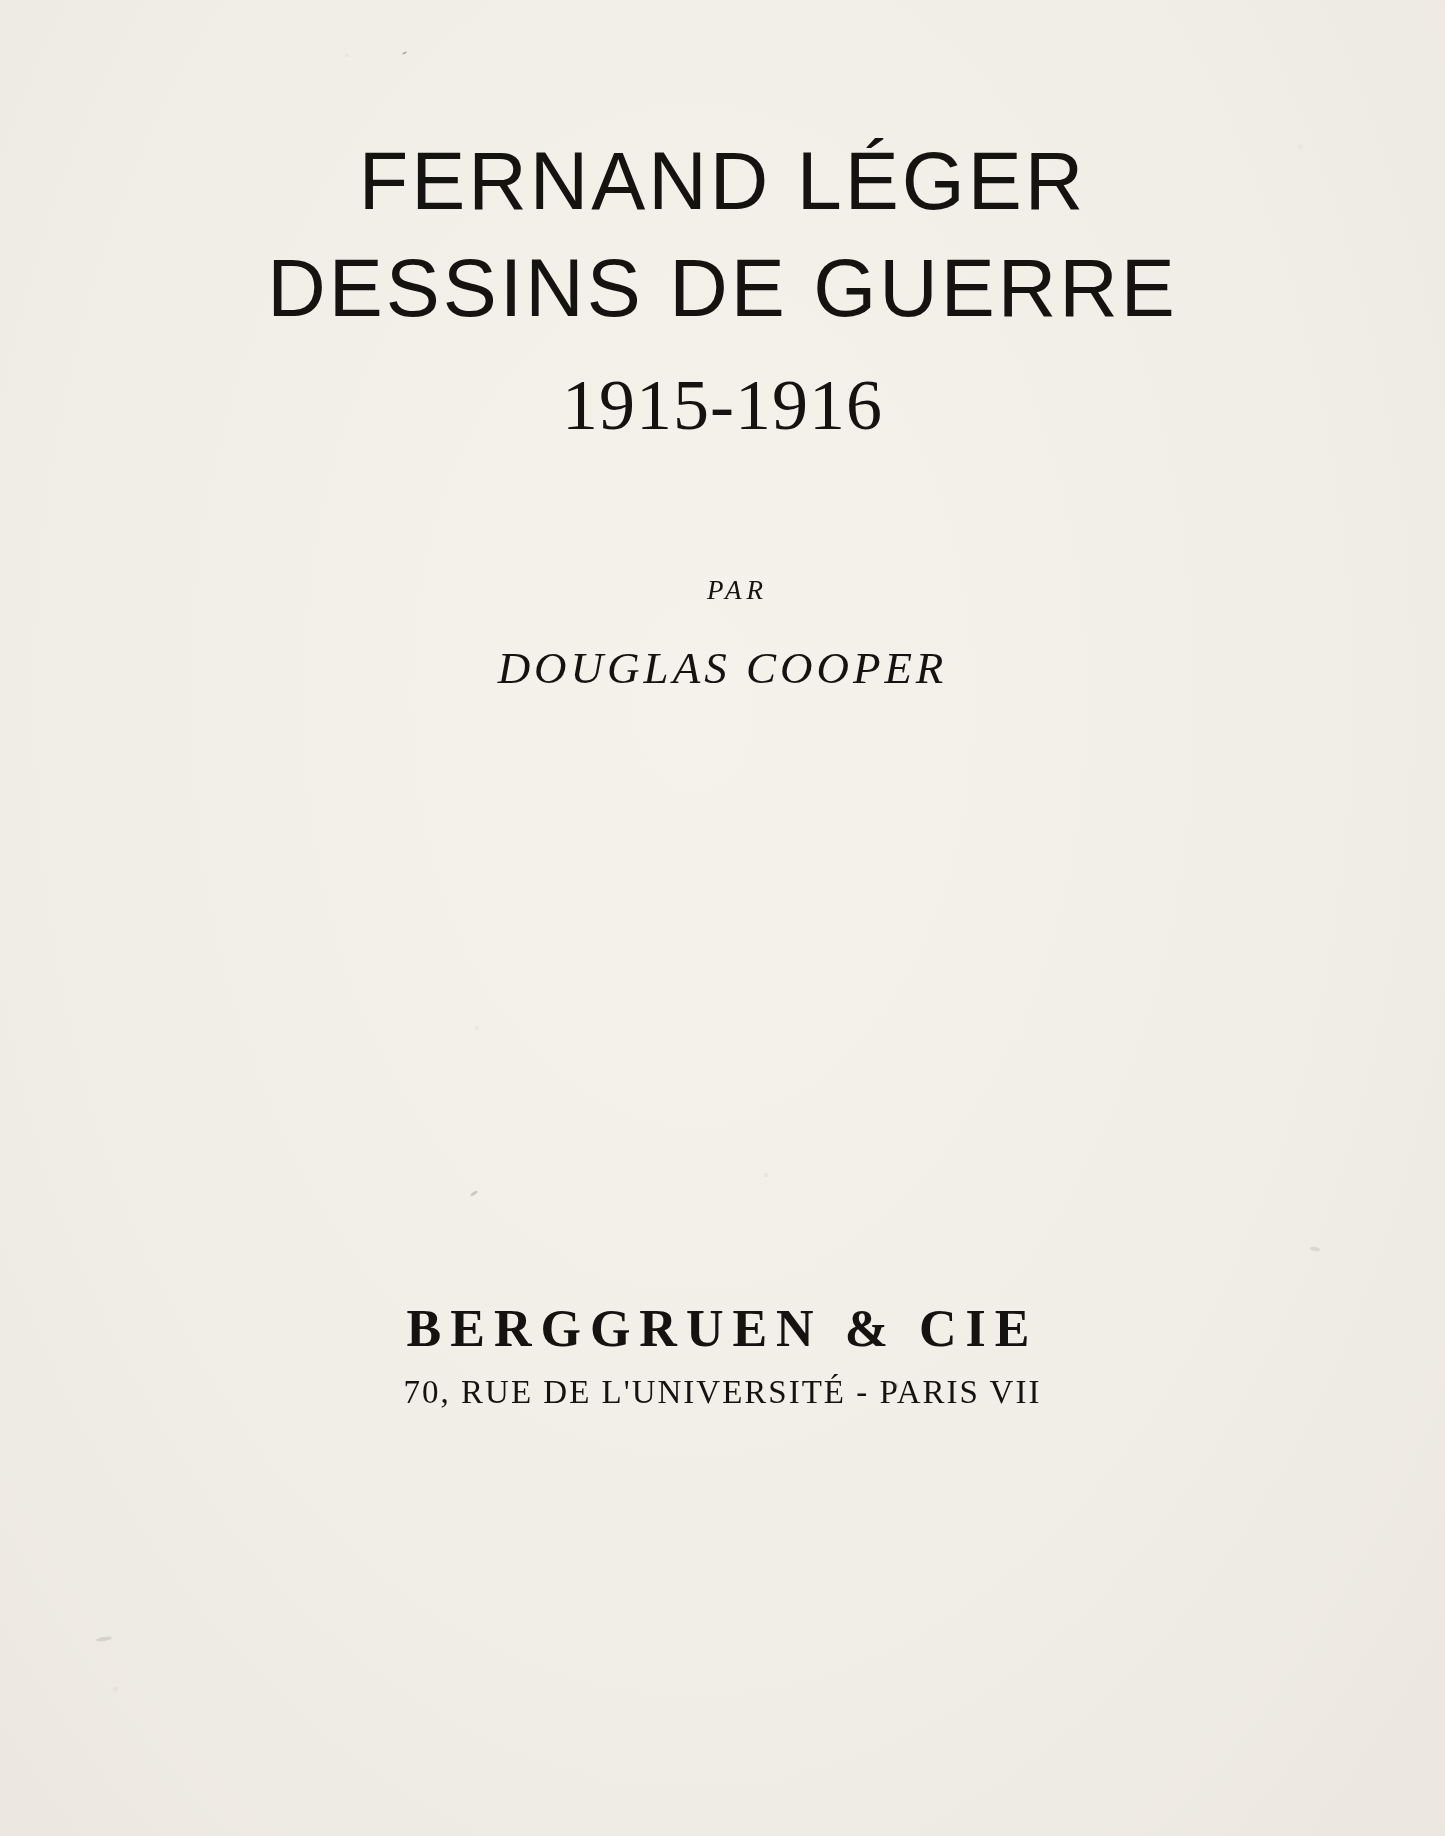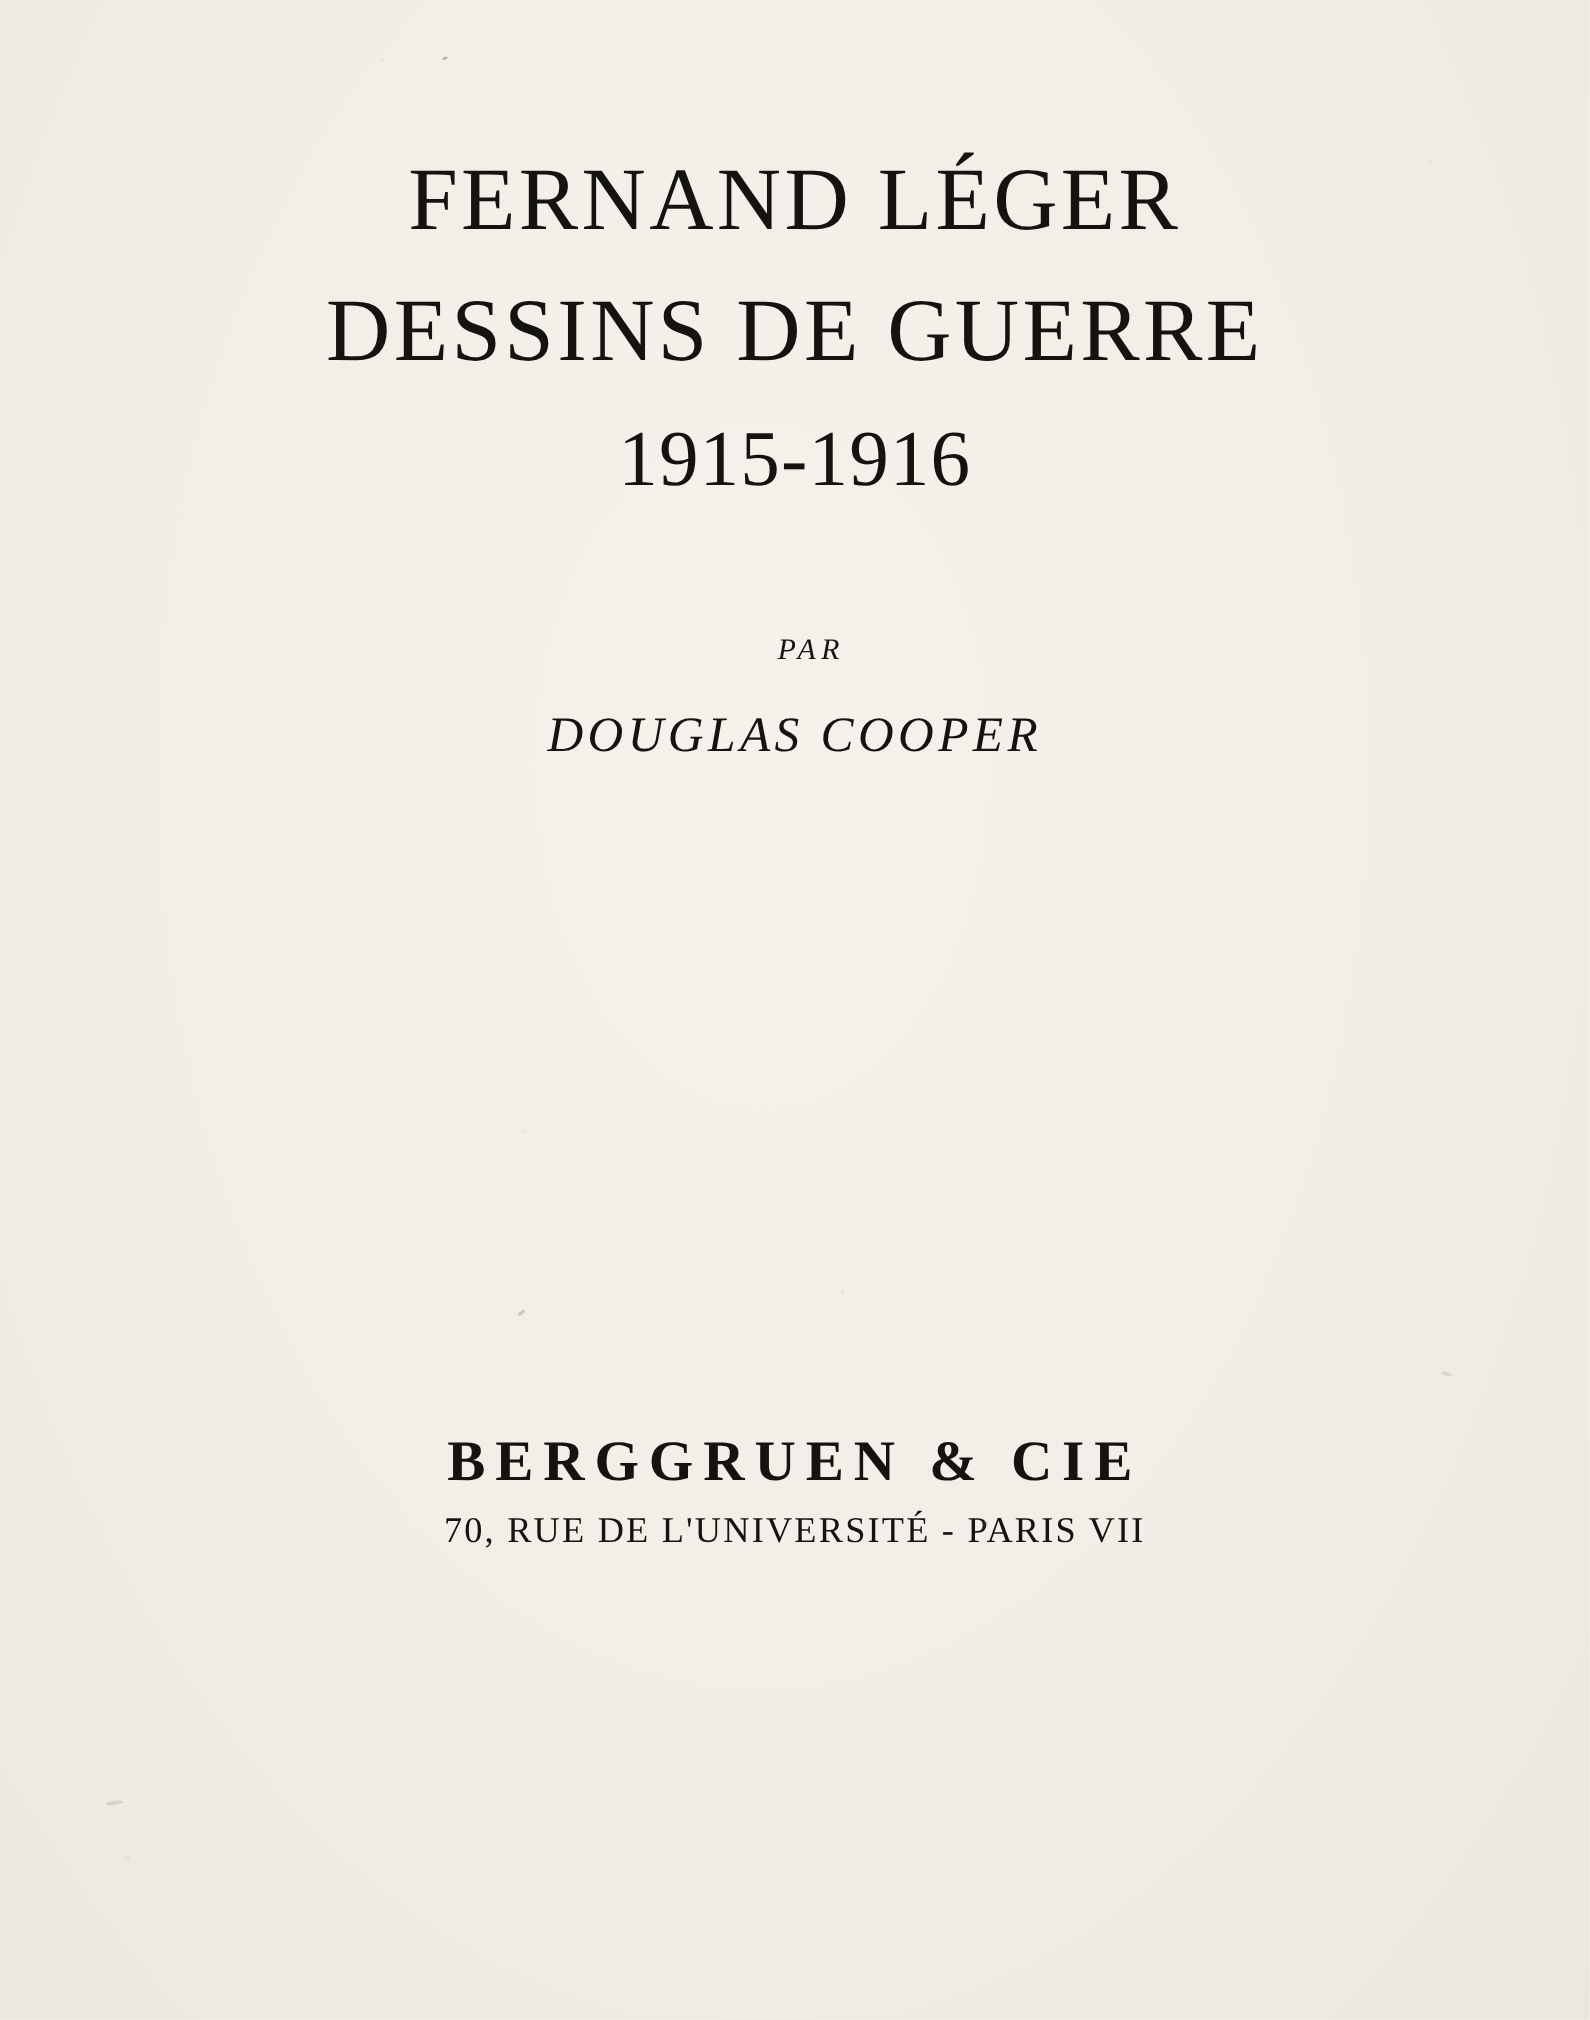--- a/index.html
+++ b/index.html
@@ -38,30 +38,30 @@
 
   .title-block {
     position: absolute;
     left: 0;
     right: 0;
     top: 128px;
     text-align: center;
   }
 
   .title-line {
-    font-family: Liberation Serif, serif;
+    font-family: Liberation Sans, sans-serif;
     font-weight: 400;
     font-size: 80px;
     letter-spacing: 3px;
     line-height: 1.32;
     white-space: nowrap;
     color: #15130f;
   }
   .title-line.line1 { font-size: 81px; }
-  .title-line.line2 { font-size: 81px; margin-top: 12px; }
+  .title-line.line2 { font-size: 81px; }
 
   .subtitle-year {
     margin-top: 22px;
     font-family: Liberation Serif, serif;
     font-size: 72px;
     letter-spacing: 1px;
     color: #15130f;
   }
 
   .byline-block {

